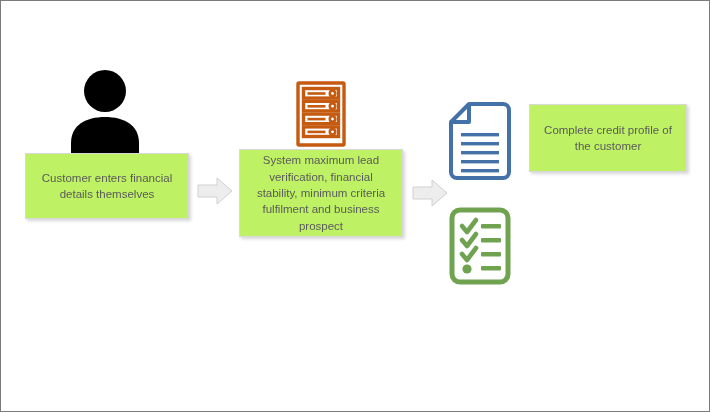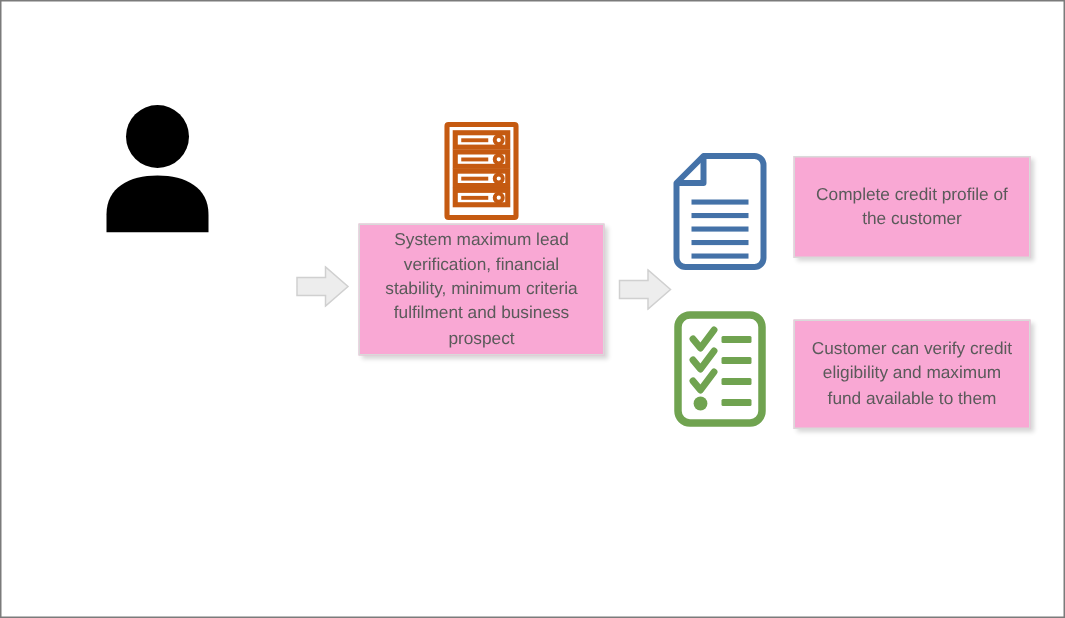--- a/index.html
+++ b/index.html
@@ -17,21 +17,21 @@
     background: #ffffff;
     border: 1px solid #7b7b7b;
     box-sizing: border-box;
     overflow: hidden;
   }
 
   
   .txtbox {
     position: absolute;
     box-sizing: border-box;
-    background: #f9a8d4;
+    background: #bef264;
     border: 1px solid #d9d9d9;
     box-shadow: 2px 2px 3px rgba(0,0,0,0.16);
     display: flex;
     align-items: center;
     justify-content: center;
     text-align: center;
     color: #5a5a5a;
     font-size: 11.5px;
     line-height: 1.42;
     padding: 4px 8px;
@@ -130,26 +130,26 @@
       <path d="M1 8 H20 V1 L35 14 L20 27 V20 H1 Z" fill="#ededed" stroke="#d0d0d0" stroke-width="1"></path>
     </svg>
   </div>
 
   <div class="arrow" id="arrow-2">
     <svg width="36" height="28" viewBox="0 0 36 28" aria-hidden="true">
       <path d="M1 8 H20 V1 L35 14 L20 27 V20 H1 Z" fill="#ededed" stroke="#d0d0d0" stroke-width="1"></path>
     </svg>
   </div>
 
+  <div class="txtbox" id="box-customer">
+    <span>Customer enters financial details themselves</span>
+  </div>
 
   <div class="txtbox" id="box-system">
     <span>System maximum lead verification, financial stability, minimum criteria fulfilment and business prospect</span>
   </div>
 
   <div class="txtbox" id="box-profile">
     <span>Complete credit profile of the customer</span>
   </div>
 
-  <div class="txtbox" id="box-verify">
-    <span>Customer can verify credit eligibility and maximum fund available to them</span>
-  </div>
 
 </div>
 
 </body></html>

